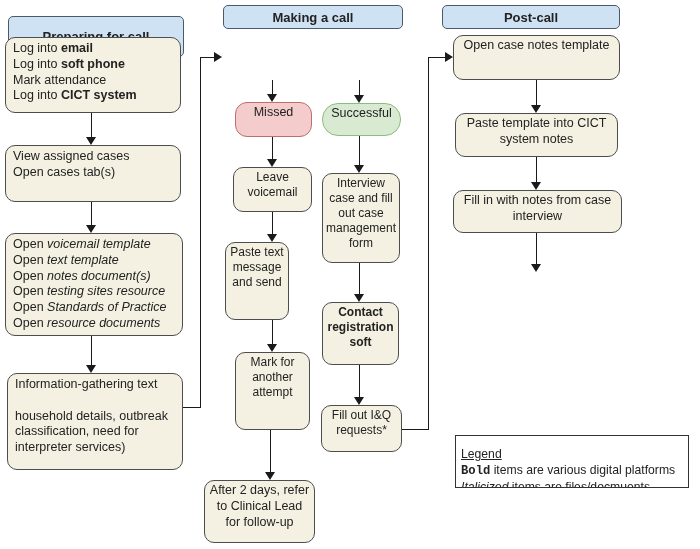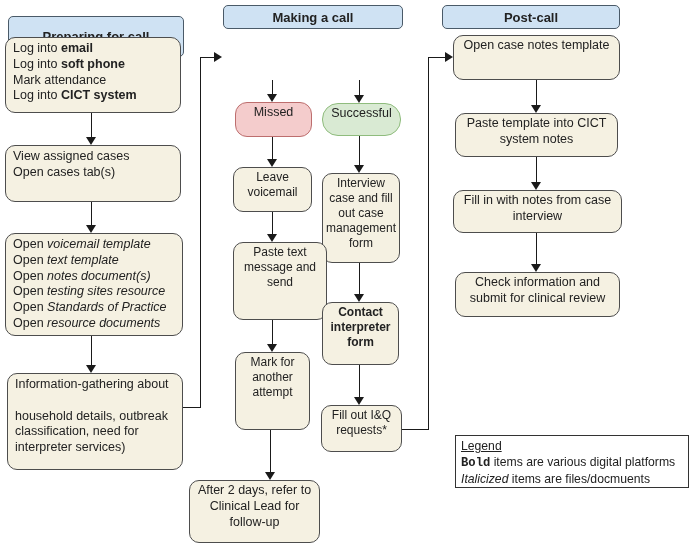--- a/index.html
+++ b/index.html
@@ -20,60 +20,59 @@
   .aline{position:absolute;width:0;border-left:1.5px solid var(--line);}
   .hline{position:absolute;height:0;border-top:1.5px solid var(--line);}
   .ahead-down{position:absolute;width:0;height:0;
               border-left:5px solid transparent;border-right:5px solid transparent;
               border-top:8px solid var(--line);}
   .ahead-right{position:absolute;width:0;height:0;
                border-top:5px solid transparent;border-bottom:5px solid transparent;
                border-left:8px solid var(--line);}
   .legendbox{position:absolute;box-sizing:border-box;background:#ffffff;
              border:1.4px solid #333;font-size:12.2px;line-height:1.3;
-             padding:3px 5px;white-space:nowrap;overflow:hidden;text-align:left;}
+             padding:11px 5px;white-space:nowrap;overflow:hidden;text-align:left;}
 </style>
 </head>
 <body>
 
 <div class="canvas">
 
   <div class="hdr" style="left:8px;top:16px;width:176px;height:41px">Preparing for call</div>
   <div class="hdr" style="left:223px;top:5px;width:180px;height:24px">Making a call</div>
   <div class="hdr" style="left:442px;top:5px;width:178px;height:24px">Post-call</div>
 
   <div class="node la" style="left:5px;top:37px;width:176px;height:76px">
       <span><span>Log into </span><span style="font-weight: bold;">email</span><br><span>Log into </span><span style="font-weight: bold;">soft phone</span><br><span>Mark attendance</span><br><span>Log into </span><span style="font-weight: bold;">CICT system</span></span>
     </div>
   <div class="node la" style="left:5px;top:145px;width:176px;height:57px">
       <span><span>View assigned cases</span><br><span>Open cases tab(s)</span></span>
     </div>
   <div class="node la" style="left:5px;top:233px;width:178px;height:103px">
       <span><span>Open </span><span style="font-style: italic;">voicemail template</span><br><span>Open </span><span style="font-style: italic;">text template</span><br><span>Open </span><span style="font-style: italic;">notes document(s)</span><br><span>Open </span><span style="font-style: italic;">testing sites resource</span><br><span>Open </span><span style="font-style: italic;">Standards of Practice</span><br><span>Open </span><span style="font-style: italic;">resource documents</span></span>
     </div>
   <div class="node la" style="left:7px;top:373px;width:176px;height:97px">
-      <span><span>Information-gathering about</span><br><br><span>household details, outbreak</span><br><span>classification, need for</span><br><span>interpreter services)</span></span>
+      <span><span>Information-gathering text</span><br><br><span>household details, outbreak</span><br><span>classification, need for</span><br><span>interpreter services)</span></span>
     </div>
 
   <div class="node missed" style="left:235px;top:102px;width:77px;height:35px">Missed</div>
   <div class="node success" style="left:322px;top:103px;width:79px;height:33px">Successful</div>
   <div class="node narrow" style="left:233px;top:167px;width:79px;height:45px">Leave voicemail</div>
   <div class="node narrow" style="left:322px;top:173px;width:78px;height:90px">Interview case and fill out case management form</div>
-  <div class="node narrow" style="left:233px;top:242px;width:94px;height:78px">Paste text message and send</div>
+  <div class="node narrow" style="left:225px;top:242px;width:64px;height:78px">Paste text message and send</div>
   <div class="node narrow" style="left:322px;top:302px;width:77px;height:63px">
-      <span><span style="font-weight: bold;">Contact interpreter form</span></span>
+      <span><span style="font-weight: bold;">Contact registration soft</span></span>
     </div>
   <div class="node narrow" style="left:235px;top:352px;width:75px;height:78px">Mark for another attempt</div>
   <div class="node narrow" style="left:321px;top:405px;width:81px;height:47px">Fill out I&amp;Q requests*</div>
-  <div class="node" style="left:189px;top:480px;width:131px;height:63px">After 2 days, refer to Clinical Lead for follow-up</div>
+  <div class="node" style="left:204px;top:480px;width:111px;height:63px">After 2 days, refer to Clinical Lead for follow-up</div>
 
   <div class="node" style="left:453px;top:35px;width:167px;height:45px">Open case notes template</div>
   <div class="node" style="left:455px;top:113px;width:163px;height:44px">Paste template into CICT system notes</div>
   <div class="node" style="left:453px;top:190px;width:169px;height:43px">Fill in with notes from case interview</div>
-  <div class="node" style="left:455px;top:272px;width:165px;height:45px">Check information and submit for clinical review</div>
 
   <div class="legendbox" style="left:455px;top:435px;width:234px;height:53px"><span><span style="text-decoration: underline;">Legend</span><br><span style="font-weight: bold; font-family: Liberation Mono, monospace;">Bold</span><span> items are various digital platforms</span><br><span style="font-style: italic;">Italicized</span><span> items are files/docmuents</span></span></div>
 
   <div class="aline" style="left:91px;top:113px;height:24px"></div>
   <div class="ahead-down" style="left:86px;top:137px"></div>
   <div class="aline" style="left:91px;top:202px;height:23px"></div>
   <div class="ahead-down" style="left:86px;top:225px"></div>
   <div class="aline" style="left:91px;top:336px;height:29px"></div>
   <div class="ahead-down" style="left:86px;top:365px"></div>
 

